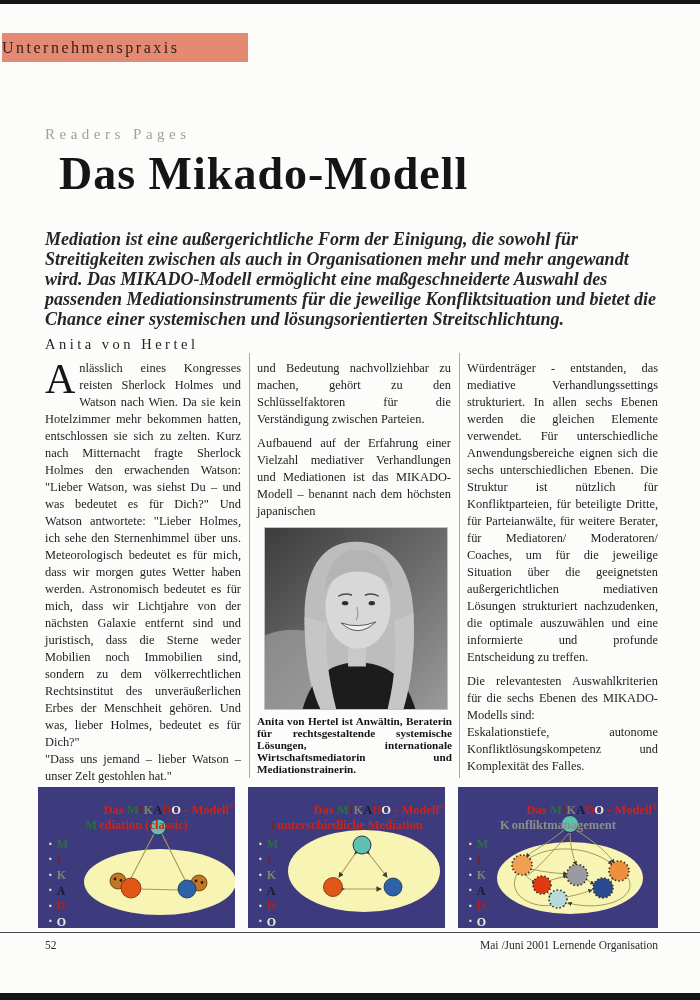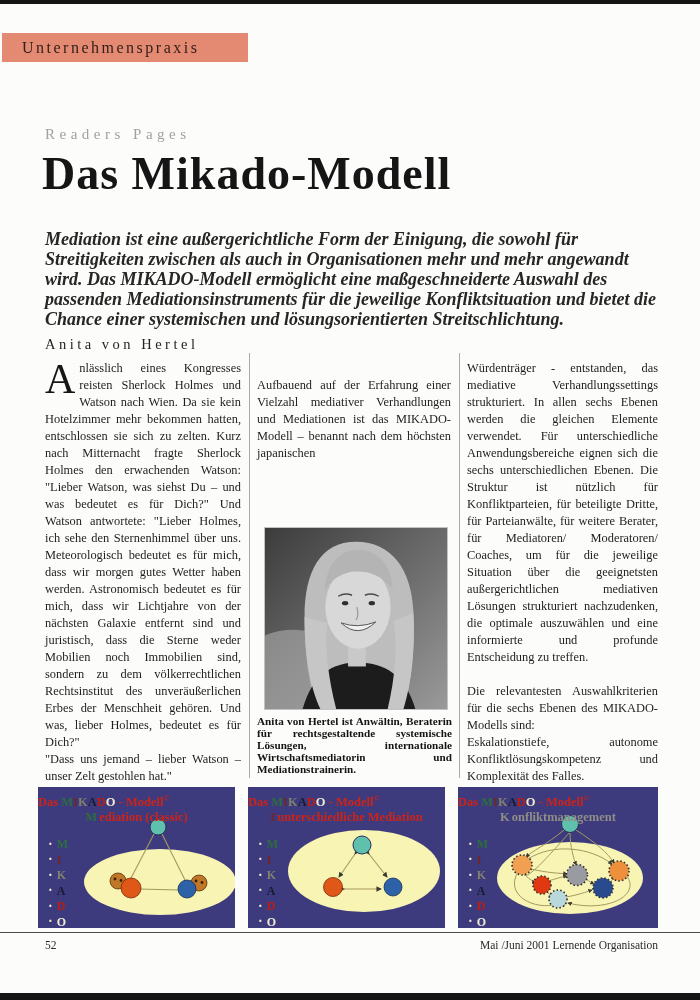--- a/index.html
+++ b/index.html
@@ -11,47 +11,47 @@
     --bullet-cream:#ece8cc;
   }
   html,body{margin:0;padding:0;background:#e9e9e9;}
   .page{position:relative;width:700px;height:1000px;background:#fcfcfa;overflow:hidden;
         font-family:"Liberation Serif",serif;color:#1e1e1e;}
   .scanbar{position:absolute;left:0;width:700px;background:#141414;}
   .scanbar.top{top:0;height:4px;}
   .scanbar.bottom{top:993px;height:7px;}
   .tagbox{position:absolute;left:2px;top:33px;width:246px;height:29px;background:var(--tag-bg);
           display:flex;align-items:center;}
-  .tagbox span{padding-left:20px;font-size:16px;letter-spacing:2.5px;color:#33201a;}
+  .tagbox span{font-size:16px;letter-spacing:2.5px;color:#33201a;}
   .kicker{position:absolute;left:45px;top:126px;font-size:15px;letter-spacing:4.5px;color:#a3a09d;}
-  .headline{position:absolute;left:42px;top:147px;font-size:46px;font-weight:bold;color:#151515;
+  .headline{position:absolute;left:59px;top:147px;font-size:46px;font-weight:bold;color:#151515;
             letter-spacing:1px;}
   .lede{position:absolute;left:45px;top:229px;width:618px;font-size:18px;line-height:20px;
         font-style:italic;font-weight:bold;color:#262626;}
   .author{position:absolute;left:45px;top:336px;font-size:14.5px;letter-spacing:3.5px;color:#242424;}
   .col{position:absolute;top:360px;font-size:12.4px;line-height:17px;text-align:justify;color:#1d1d1d;}
   .col p{margin:0;}
-  .col p.gap{margin-top:17px;}
+  .col p.gap{margin-top:7px;}
   .col1{left:45px;width:196px;}
   .col2{left:257px;width:194px;}
   .col3{left:467px;width:191px;}
   .dropcap{float:left;font-size:42px;line-height:34px;padding:2px 4px 0 0;color:#161616;}
   .colrule{position:absolute;top:353px;width:1px;height:425px;background:#a9a9a9;}
   .rule1{left:249px;} .rule2{left:459px;}
   .photo{position:absolute;left:264px;top:527px;width:184px;height:183px;border:1px solid #c2c2c2;
          box-sizing:border-box;background:#555;}
   .photo svg{display:block;width:100%;height:100%;}
   .caption{position:absolute;left:257px;top:715px;width:195px;font-size:11.2px;line-height:12px;
            font-weight:bold;text-align:justify;color:#141414;}
   .panel{position:absolute;top:787px;height:141px;background:var(--panel-bg);}
   .panel.p1{left:38px;width:197px;}
   .panel.p2{left:248px;width:197px;}
   .panel.p3{left:458px;width:200px;}
   .panel svg.diagram{position:absolute;left:0;top:0;width:100%;height:100%;}
-  .ptitle{position:relative;z-index:2;text-align:left;padding-top:4px;font-size:12.5px;
+  .ptitle{position:relative;z-index:2;text-align:right;padding-top:12px;font-size:12.5px;
           font-weight:bold;color:var(--title-red);line-height:15px;white-space:nowrap;}
   .ptitle sup{font-size:8px;}
   .psub{position:relative;z-index:2;text-align:center;font-size:12.5px;font-weight:bold;line-height:15px;}
   .psub .first{margin-right:2px;}
   .mikado-col{position:absolute;z-index:2;left:10px;top:50px;font-size:12px;font-weight:bold;}
   .mikado-col .mrow{height:15.5px;display:flex;align-items:center;}
   .mikado-col .mb{color:var(--bullet-cream);margin-right:4px;font-size:14px;}
   .footer-rule{position:absolute;left:0;top:932px;width:700px;height:1px;background:#4a4a4a;}
   .pageno{position:absolute;left:45px;top:939px;font-size:11.5px;color:#2a2a2a;text-align:right;}
   .issue{position:absolute;right:42px;top:939px;font-size:11.5px;color:#2a2a2a;}
@@ -75,20 +75,21 @@
   <div class="colrule rule1"></div>
   <div class="colrule rule2"></div>
 
   <div class="col col1">
     <p><span class="dropcap">A</span><span>nlässlich eines Kongresses reisten Sherlock Holmes und Watson nach Wien. Da sie kein Hotelzimmer mehr bekommen hatten, entschlossen sie sich zu zelten. Kurz nach Mitternacht fragte Sherlock Holmes den erwachenden Watson: "Lieber Watson, was siehst Du – und was bedeutet es für Dich?" Und Watson antwortete: "Lieber Holmes, ich sehe den Sternenhimmel über uns. Meteorologisch bedeutet es für mich, dass wir morgen gutes Wetter haben werden. Astronomisch bedeutet es für mich, dass wir Lichtjahre von der nächsten Galaxie entfernt sind und juristisch, dass die Sterne weder Mobilien noch Immobilien sind, sondern zu dem völkerrechtlichen Rechtsinstitut des unveräußerlichen Erbes der Menschheit gehören. Und was, lieber Holmes, bedeutet es für Dich?"</span></p>
     <p>"Dass uns jemand – lieber Watson – unser Zelt gestohlen hat."</p>
     <p>Den Unterschied von Wahrnehmung</p>
   </div>
 
   <div class="col col2">
+    <p>und Bedeutung nachvollziehbar zu machen, gehört zu den Schlüsselfaktoren für die Verständigung zwischen Parteien.</p>
     <p class="gap">Aufbauend auf der Erfahrung einer Vielzahl mediativer Verhandlungen und Mediationen ist das MIKADO-Modell – benannt nach dem höchsten japanischen</p>
   </div>
 
   <div class="col col3">
     <p>Würdenträger - entstanden, das mediative Verhandlungssettings strukturiert. In allen sechs Ebenen werden die gleichen Elemente verwendet. Für unterschiedliche Anwendungsbereiche eignen sich die sechs unterschiedlichen Ebenen. Die Struktur ist nützlich für Konfliktparteien, für beteiligte Dritte, für Parteianwälte, für weitere Berater, für Mediatoren/ Moderatoren/ Coaches, um für die jeweilige Situation über die geeignetsten außergerichtlichen mediativen Lösungen strukturiert nachzudenken, die optimale auszuwählen und eine informierte und profunde Entscheidung zu treffen.</p>
     <p class="gap">Die relevantesten Auswahlkriterien für die sechs Ebenen des MIKADO-Modells sind:</p>
     <p>Eskalationstiefe, autonome Konfliktlösungskompetenz und Komplexität des Falles.</p>
   </div>
 
   <div class="photo">

